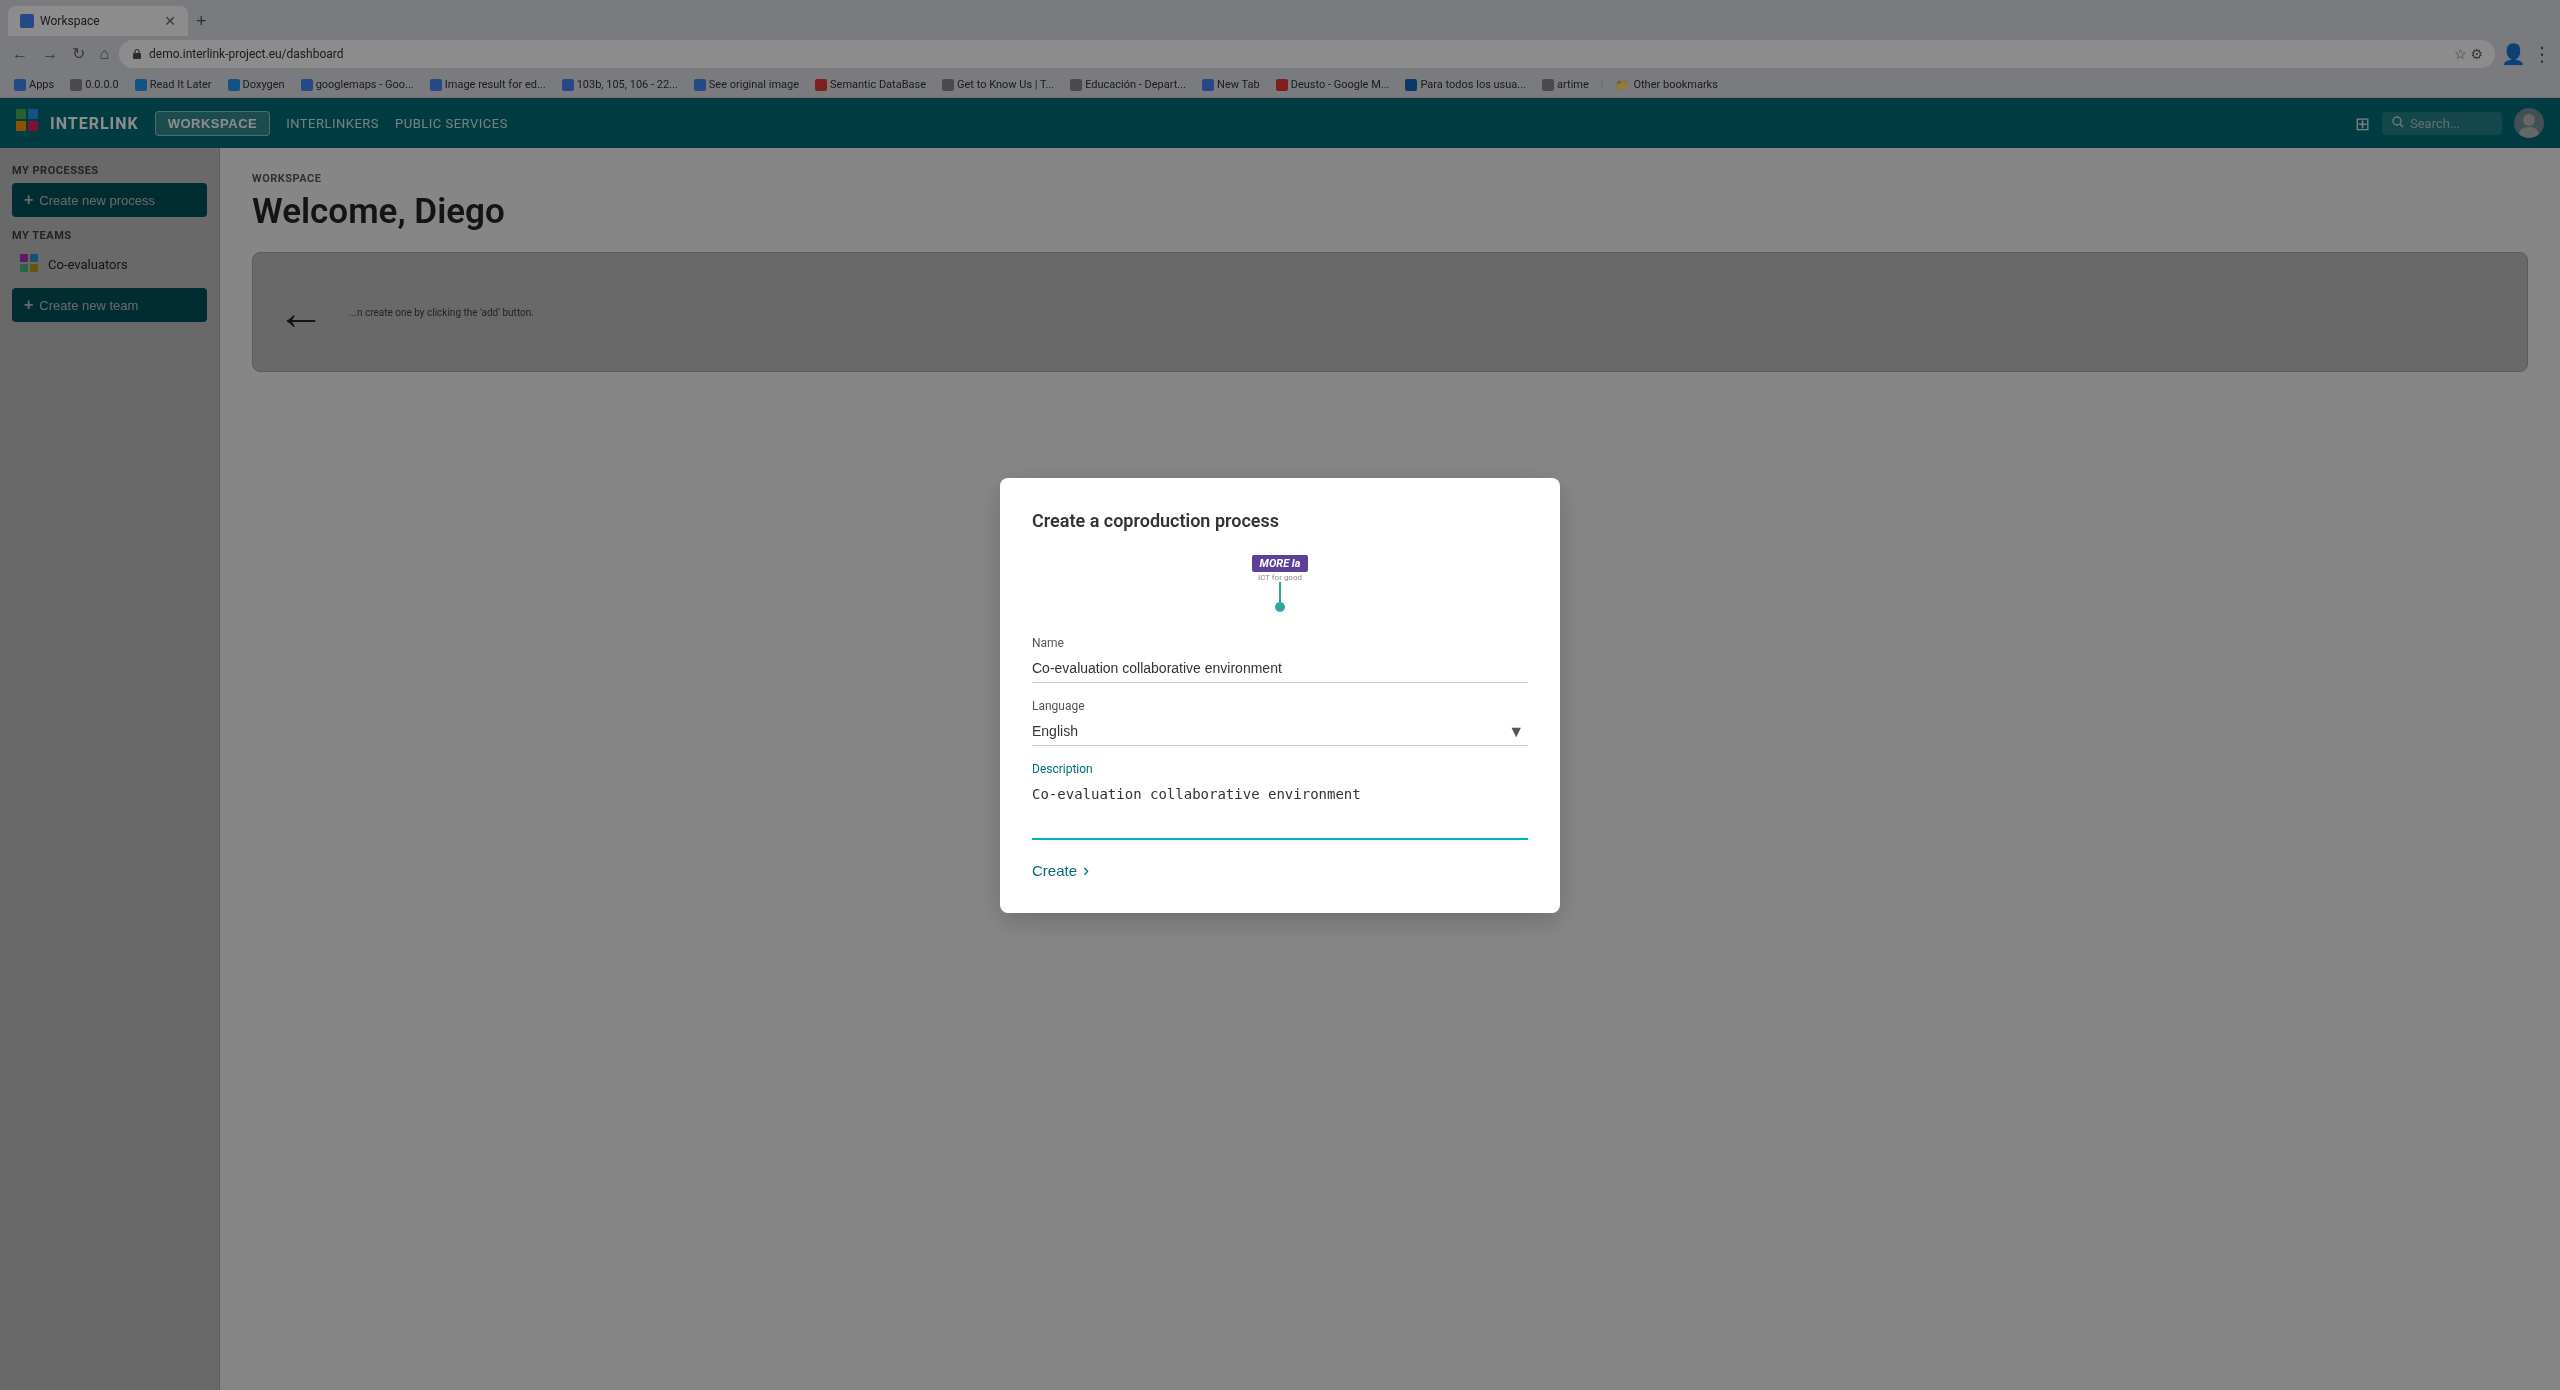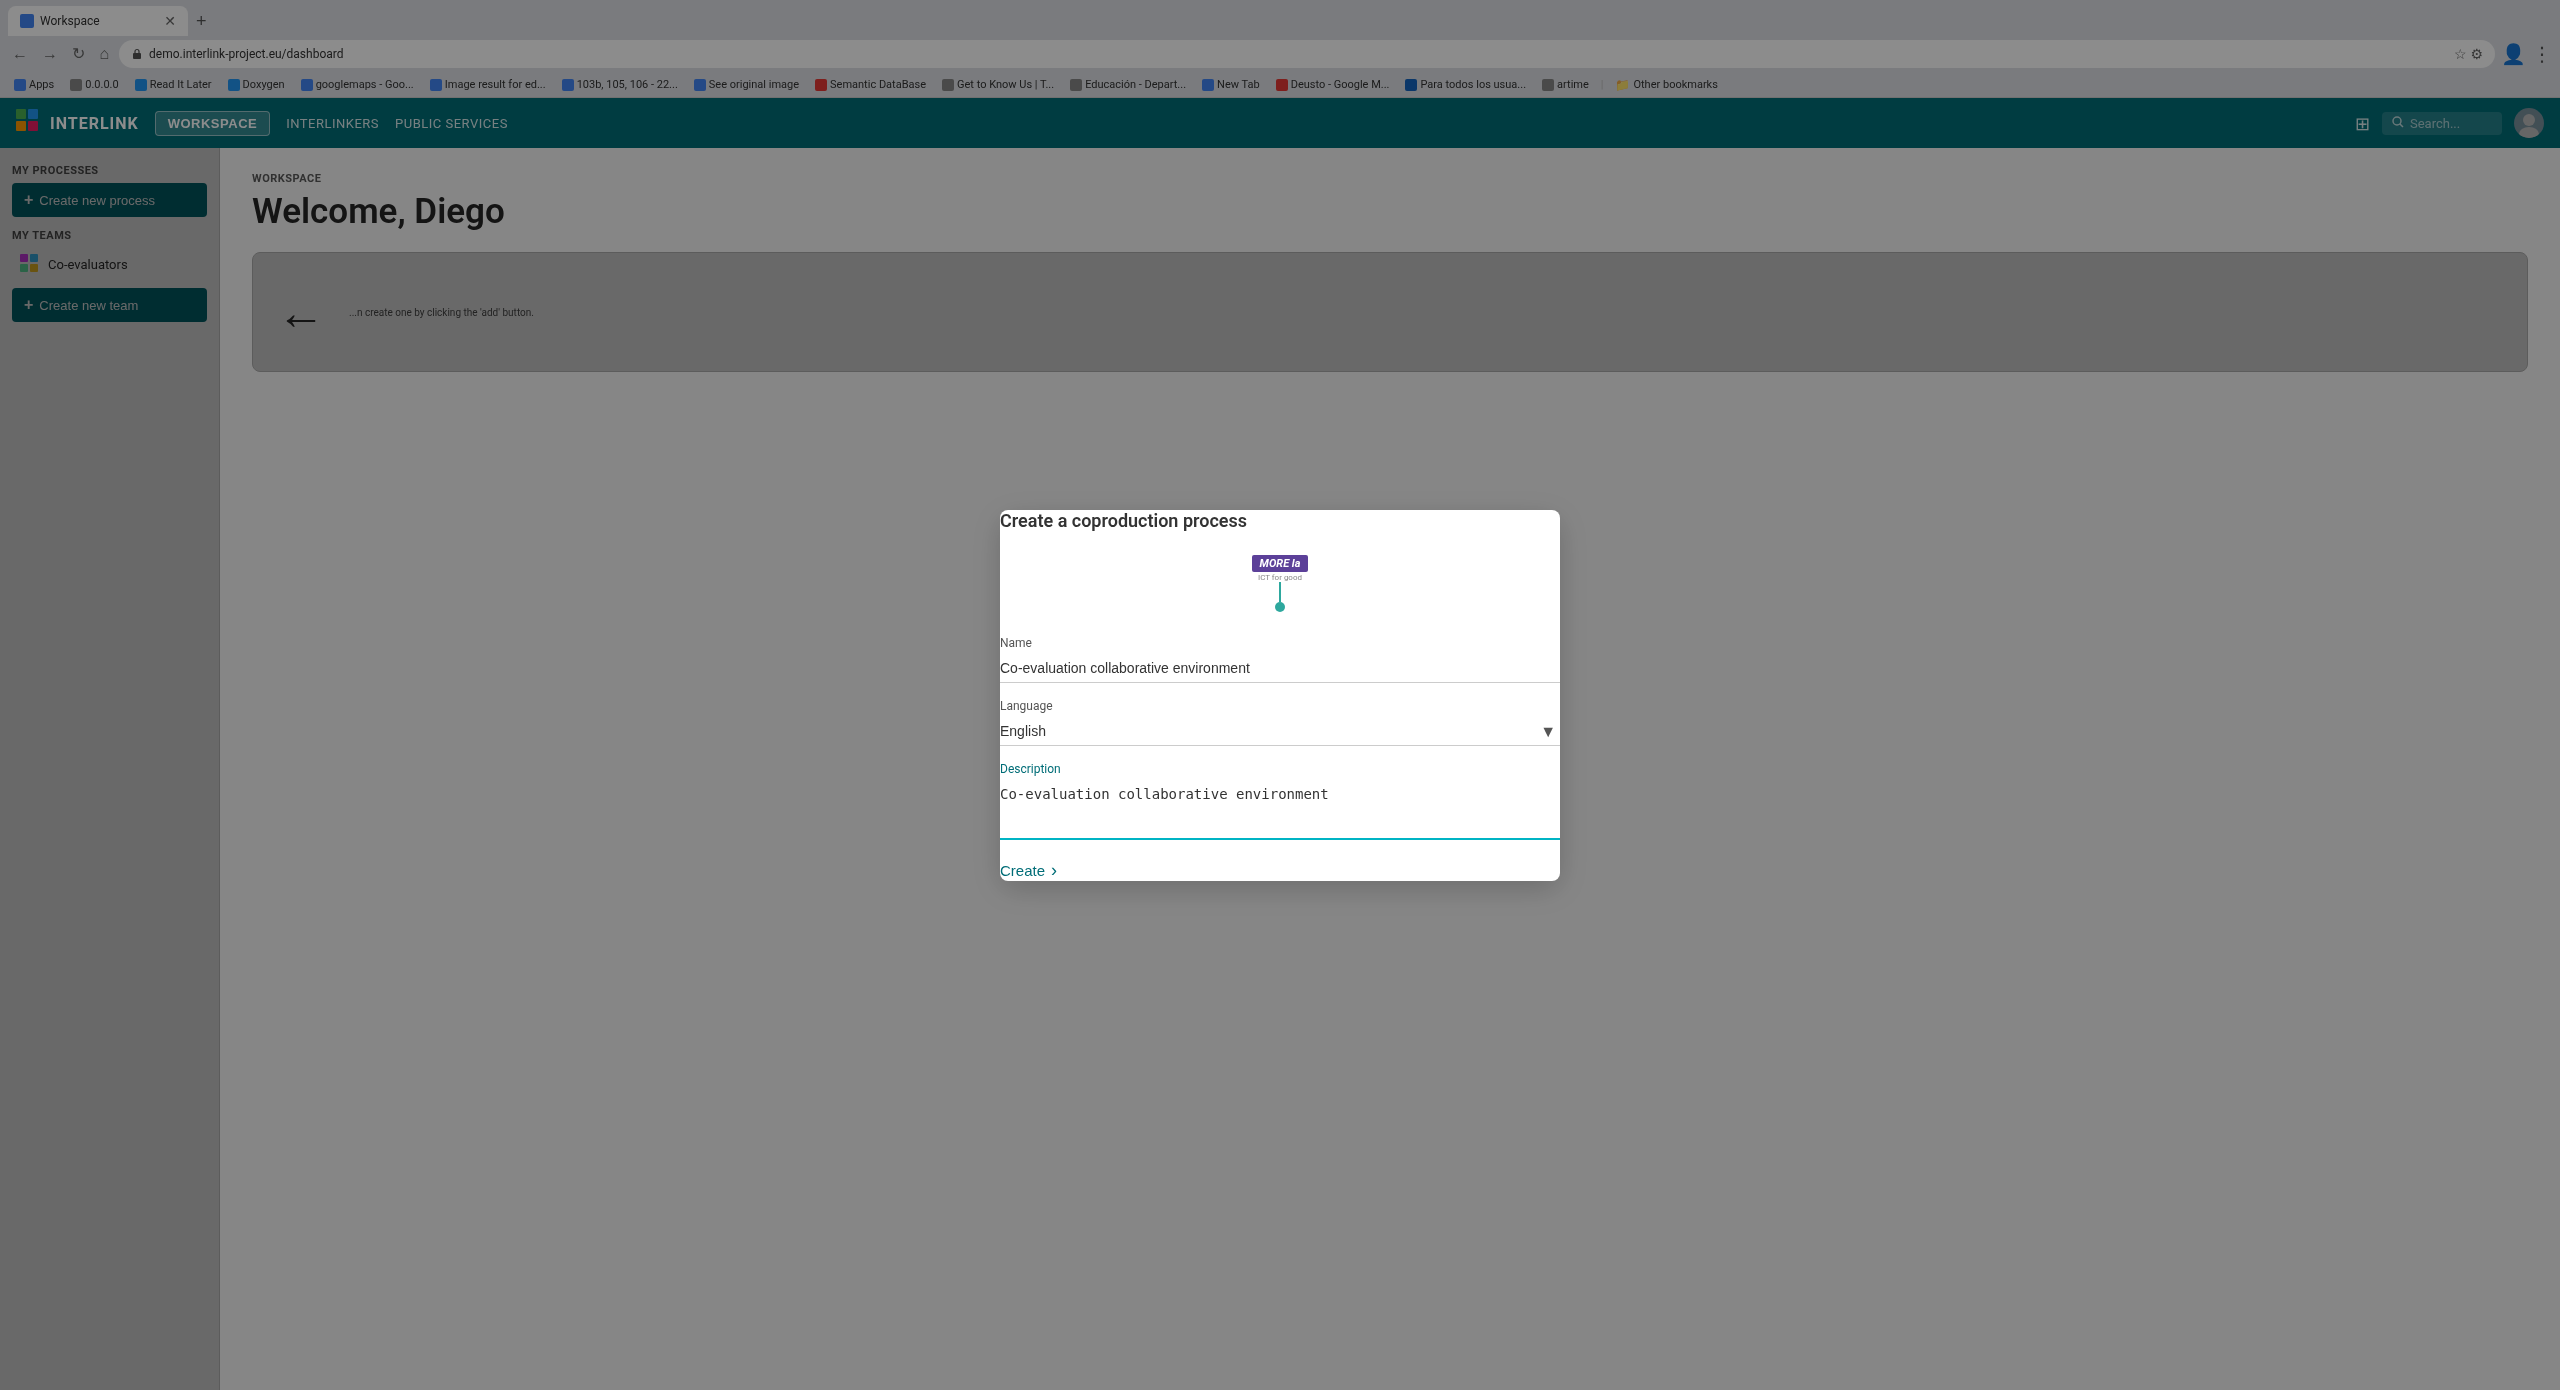--- a/index.html
+++ b/index.html
@@ -53,21 +53,21 @@
     .workspace-label { font-size: 11px; font-weight: 700; color: #777; text-transform: uppercase; letter-spacing: 0.5px; margin-bottom: 6px; }
     .welcome-title { font-size: 35px; font-weight: 600; color: #333; margin-bottom: 20px; }
     .welcome-sub { font-size: 14px; color: #666; margin-bottom: 20px; }
 
     .activity-card { background: white; border: 1px solid #e0e0e0; border-radius: 8px; padding: 24px; display: flex; align-items: center; gap: 24px; min-height: 120px; }
     .back-arrow { font-size: 48px; color: #333; font-weight: bold; }
     .activity-text { font-size: 10px; color: #555; }
 
     
     .overlay { position: fixed; top: 0; left: 0; width: 100%; height: 100%; background: rgba(0,0,0,0.45); z-index: 100; display: flex; align-items: center; justify-content: center; }
-    .modal { background: white; border-radius: 8px; width: 560px; box-shadow: 0 8px 32px rgba(0,0,0,0.2); }
+    .modal { background: white; border-radius: 8px; width: 560px; padding: 32px; box-shadow: 0 8px 32px rgba(0,0,0,0.2); }
     .modal-title { font-size: 18px; font-weight: 600; color: #333; margin-bottom: 24px; }
     .modal-logo { display: flex; justify-content: center; margin-bottom: 24px; }
     .modal-logo-inner { display: flex; flex-direction: column; align-items: center; }
     .logo-badge { background: #5c4099; color: white; font-size: 11px; font-weight: bold; padding: 2px 8px; border-radius: 2px; font-style: italic; }
     .logo-pin { width: 2px; height: 20px; background: #2ea89e; margin: 0 auto; }
     .logo-dot { width: 10px; height: 10px; border-radius: 50%; background: #2ea89e; margin: 0 auto; }
 
     .form-field { margin-bottom: 16px; }
     .form-label { font-size: 12px; color: #555; margin-bottom: 4px; display: block; }
     .form-label.active { color: #006d77; }

